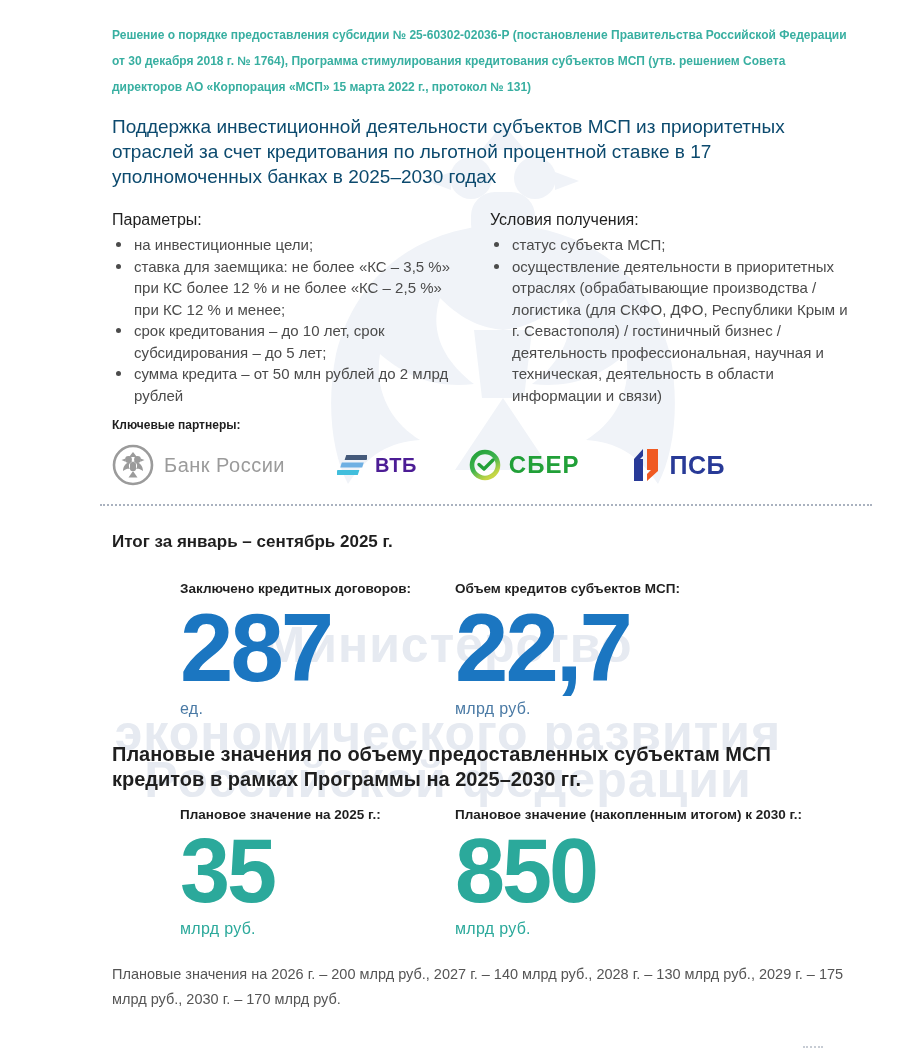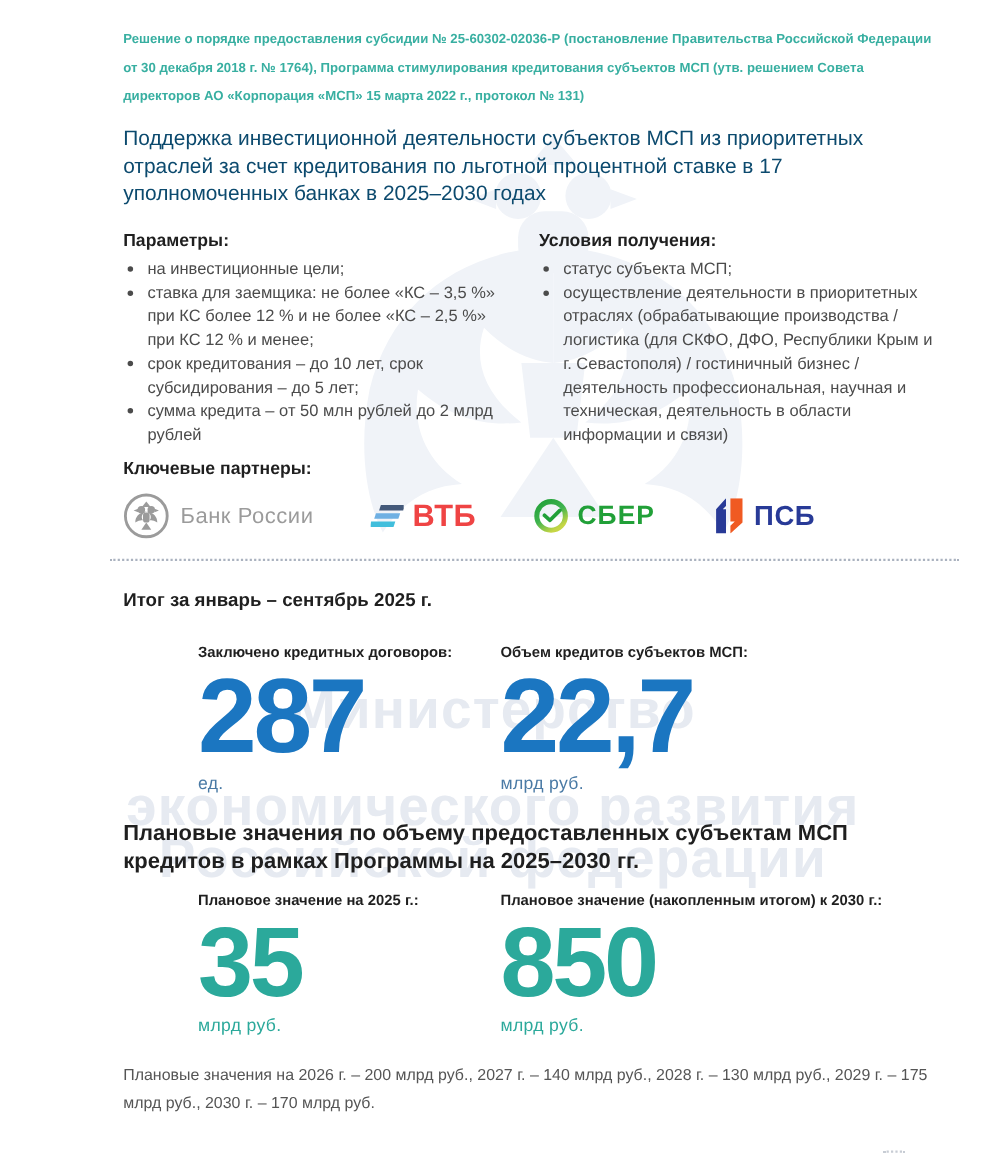--- a/index.html
+++ b/index.html
@@ -27,36 +27,36 @@
     color:#38afa1;font-size:12px;font-weight:bold;line-height:26px;
   }
   .doc-desc{
     margin:14px 0 0 0;max-width:700px;
     font-size:19px;line-height:25px;color:#0c4a6e;
   }
 
   .columns{display:flex;margin-top:22px;}
   .col-left{width:348px;flex:0 0 348px;margin-right:30px;}
   .col-right{flex:1;max-width:370px;}
-  .col-h{margin:0 0 5px 0;font-size:16px;font-weight:bold;color:#1f1f1f;}
+  .col-h{margin:0 0 5px 0;font-size:16px;font-weight:normal;color:#1f1f1f;}
   ul.bullets{list-style:none;margin:0;padding:0;}
   ul.bullets li{
     position:relative;padding-left:22px;
     font-size:15px;line-height:21.5px;color:#4b4b4b;
   }
   ul.bullets li::before{
     content:"";position:absolute;left:4px;top:8px;
     width:5px;height:5px;border-radius:50%;background:#4b4b4b;
   }
 
-  .partners-h{margin:12px 0 0 0;font-size:16px;font-weight:bold;color:#1f1f1f;}
+  .partners-h{margin:12px 0 0 0;font-size:12px;font-weight:bold;color:#1f1f1f;}
   .logos{display:flex;align-items:center;margin-top:12px;gap:52px;}
   .logo{display:flex;align-items:center;}
   .logo-cbr .logo-label{color:#9b9b9b;font-size:20px;font-weight:normal;margin-left:10px;letter-spacing:.5px;}
-  .logo-vtb .logo-label{color:#ef4444;font-size:28px;font-weight:bold;margin-left:8px;letter-spacing:.5px;}
+  .logo-vtb .logo-label{color:#4c1d95;font-size:20px;font-weight:bold;margin-left:8px;letter-spacing:.5px;}
   .logo-sber .logo-label{color:#21a038;font-size:24px;font-weight:bold;margin-left:8px;letter-spacing:1px;}
   .logo-psb .logo-label{color:#283a97;font-size:25px;font-weight:bold;margin-left:8px;letter-spacing:.5px;}
 
   .dotted-divider{
     margin:18px 0 0 -12px;width:772px;height:0;
     border:0;border-top:2px dotted #aab2bf;
   }
 
   .results-h{margin:26px 0 0 0;font-size:17px;font-weight:bold;color:#1f1f1f;}
 

